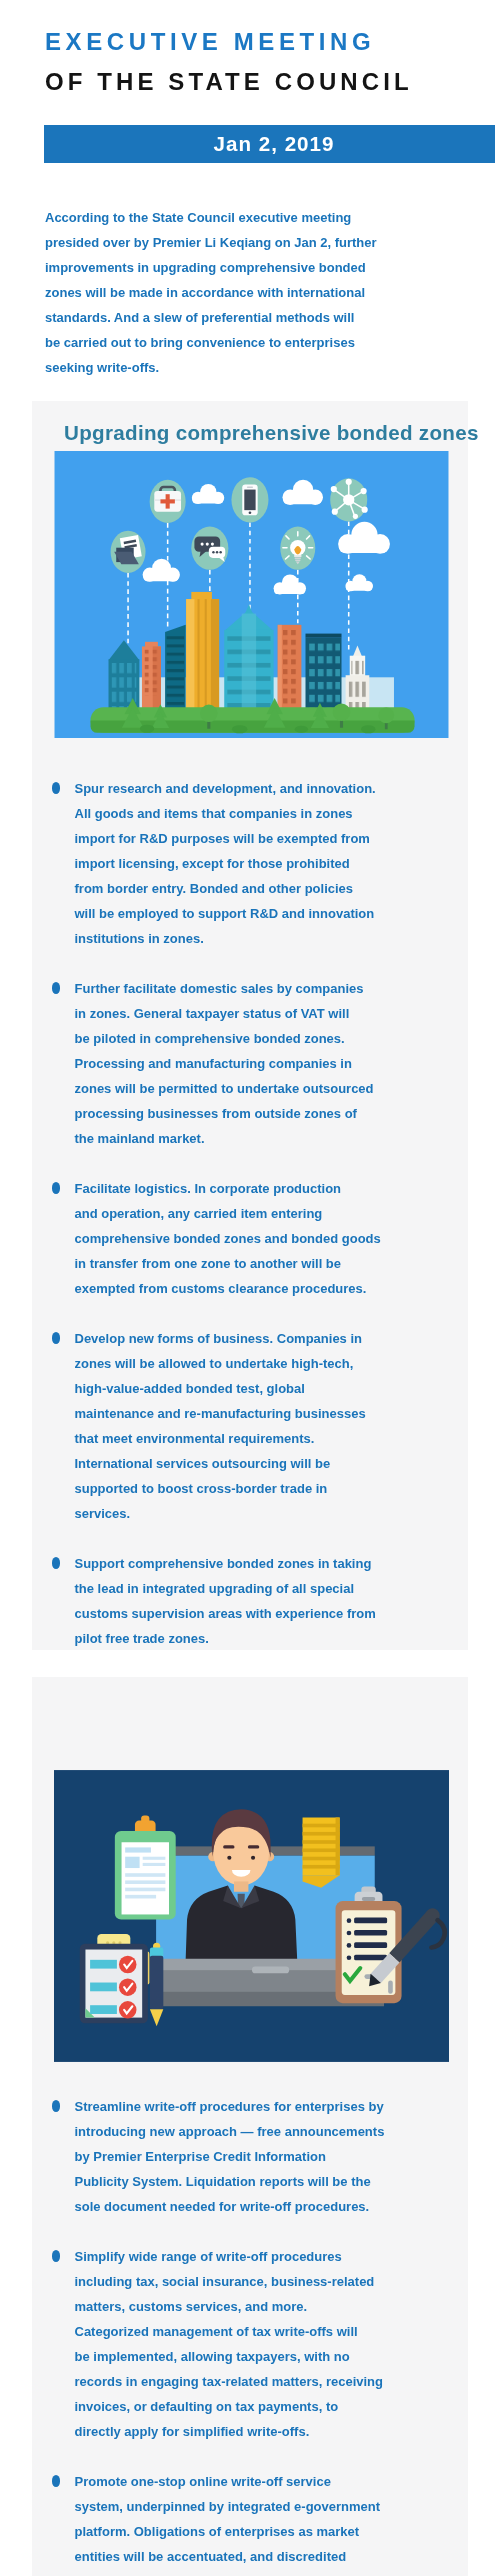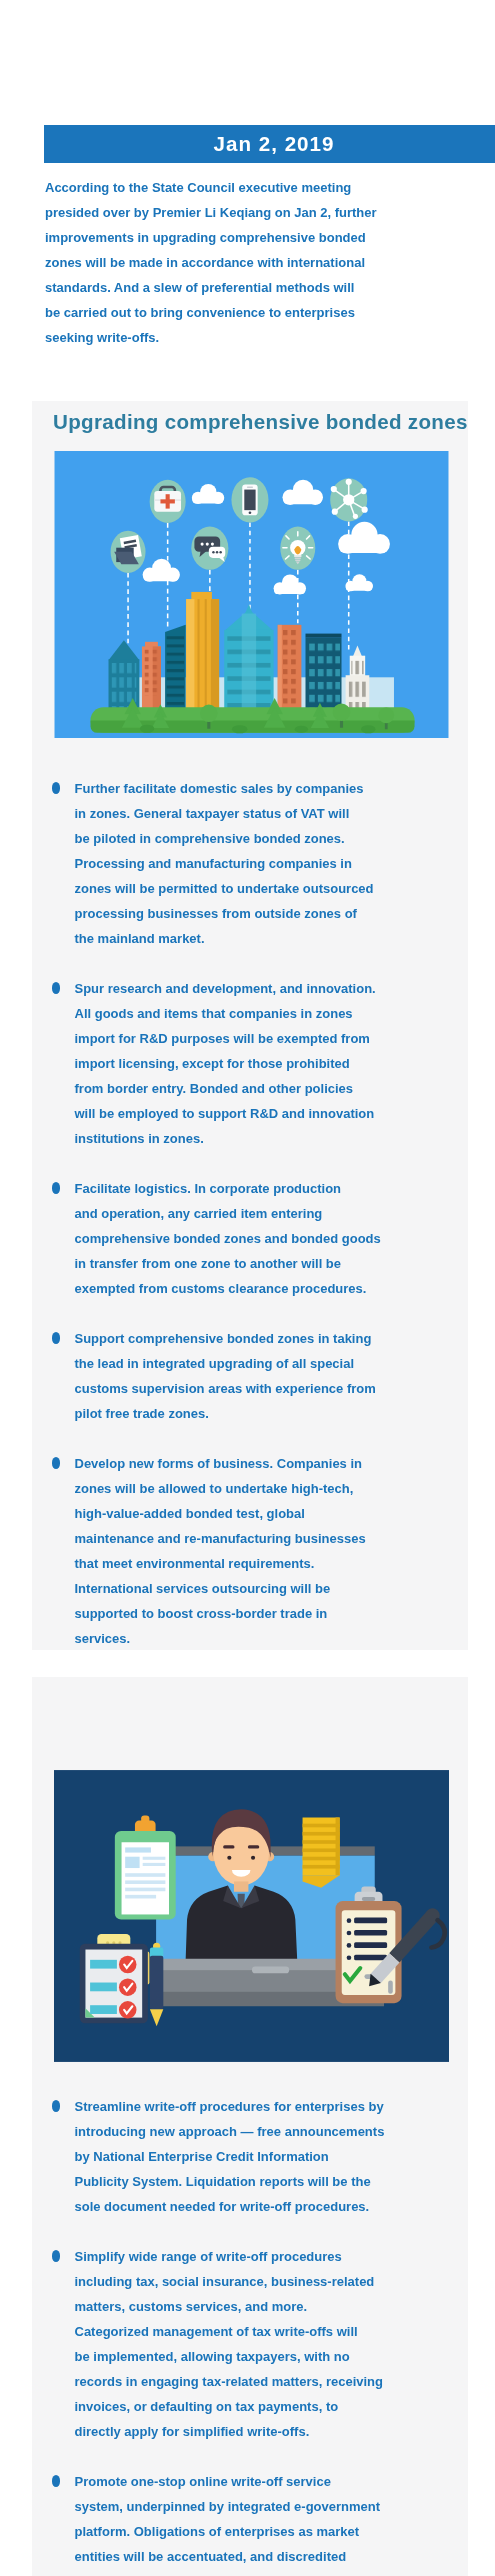--- a/index.html
+++ b/index.html
@@ -5,27 +5,27 @@
   html,body{margin:0;padding:0;background:#ffffff;}
   .page{position:relative;width:495px;height:2728px;background:#ffffff;
         font-family:"Liberation Sans",sans-serif;overflow:hidden;}
   .main-title{position:absolute;left:45px;top:22px;margin:0;line-height:40px;
         font-size:24px;font-weight:bold;white-space:nowrap;}
   .main-title .l1{color:#1b78c4;letter-spacing:4.6px;}
   .main-title .l2{color:#141414;letter-spacing:4.1px;}
   .banner{position:absolute;left:44px;top:125px;width:460px;height:38px;
         background:#1b75bb;color:#ffffff;font-size:20.6px;font-weight:bold;
         text-align:center;line-height:38px;letter-spacing:1px;}
-  .intro{position:absolute;left:45px;top:175px;width:418px;margin:0;
+  .intro{position:absolute;left:45px;top:205px;width:418px;margin:0;
         font-size:13px;font-weight:bold;color:#1a74ba;line-height:25px;
         white-space:pre-line;}
   .card{position:absolute;left:32px;width:436px;background:#f5f5f6;}
   #card1{top:401px;height:1249px;}
   #card2{top:1677px;height:952px;}
-  .card h2{position:absolute;left:17px;margin:4px;font-size:20.6px;font-weight:bold;
+  .card h2{position:absolute;left:17px;margin:15px;font-size:20.6px;font-weight:bold;
         color:#2e7d9f;letter-spacing:0.3px;text-align:center;}
   #card1 h2{top:4.1px;line-height:25px;white-space:nowrap;}
   #card2 h2{top:9.3px;line-height:35px;white-space:pre-line;}
   .illus{position:absolute;left:21.6px;width:395px;}
   #illus1{top:50px;height:287px;}
   #illus2{top:93px;height:292px;}
   .illus svg{display:block;}
   .bullets{position:absolute;left:18.5px;width:412px;margin:0;padding:0;list-style:none;}
   #card1 .bullets{top:375px;}
   #card2 .bullets{top:417px;}
@@ -33,20 +33,24 @@
   .bullets p{margin:0;font-size:13px;font-weight:bold;color:#1a74ba;
         line-height:25px;white-space:pre-line;}
   .dot{position:absolute;left:1px;top:6.2px;width:8.8px;height:12px;
         border-radius:50%;background:#1a74ba;}
 </style>
 </head>
 <body>
 
 <div class="page">
 
+  <h1 class="main-title">
+    <div class="l1">EXECUTIVE MEETING</div>
+    <div class="l2">OF THE STATE COUNCIL</div>
+  </h1>
 
   <div class="banner">Jan 2, 2019</div>
 
   <p class="intro">According to the State Council executive meeting
 presided over by Premier Li Keqiang on Jan 2, further
 improvements in upgrading comprehensive bonded
 zones will be made in accordance with international
 standards. And a slew of preferential methods will
 be carried out to bring convenience to enterprises
 seeking write-offs.</p>
@@ -259,63 +263,63 @@
           <ellipse cx="360" cy="541" rx="15" ry="8" fill="#3f9b3a"></ellipse>
           <ellipse cx="480" cy="541" rx="13" ry="7" fill="#3f9b3a"></ellipse>
           <ellipse cx="610" cy="541" rx="14" ry="8" fill="#3f9b3a"></ellipse>
         </g>
       </svg>
     </div>
 
     <ul class="bullets">
       <li>
           <span class="dot"></span>
+          <p>Spur research and development, and innovation.
+All goods and items that companies in zones
+import for R&amp;D purposes will be exempted from
+import licensing, except for those prohibited
+from border entry. Bonded and other policies
+will be employed to support R&amp;D and innovation
+institutions in zones.</p>
+        </li>
+      <li>
+          <span class="dot"></span>
           <p>Further facilitate domestic sales by companies
 in zones. General taxpayer status of VAT will
 be piloted in comprehensive bonded zones.
 Processing and manufacturing companies in
 zones will be permitted to undertake outsourced
 processing businesses from outside zones of
 the mainland market.</p>
         </li>
       <li>
           <span class="dot"></span>
-          <p>Spur research and development, and innovation.
-All goods and items that companies in zones
-import for R&amp;D purposes will be exempted from
-import licensing, except for those prohibited
-from border entry. Bonded and other policies
-will be employed to support R&amp;D and innovation
-institutions in zones.</p>
-        </li>
-      <li>
-          <span class="dot"></span>
           <p>Facilitate logistics. In corporate production
 and operation, any carried item entering
 comprehensive bonded zones and bonded goods
 in transfer from one zone to another will be
 exempted from customs clearance procedures.</p>
-        </li>
-      <li>
-          <span class="dot"></span>
-          <p>Support comprehensive bonded zones in taking
-the lead in integrated upgrading of all special
-customs supervision areas with experience from
-pilot free trade zones.</p>
         </li>
       <li>
           <span class="dot"></span>
           <p>Develop new forms of business. Companies in
 zones will be allowed to undertake high-tech,
 high-value-added bonded test, global
 maintenance and re-manufacturing businesses
 that meet environmental requirements.
 International services outsourcing will be
 supported to boost cross-border trade in
 services.</p>
+        </li>
+      <li>
+          <span class="dot"></span>
+          <p>Support comprehensive bonded zones in taking
+the lead in integrated upgrading of all special
+customs supervision areas with experience from
+pilot free trade zones.</p>
         </li>
     </ul>
   </section>
 
   <section class="card" id="card2">
 
     <div class="illus" id="illus2">
       <svg width="395" height="292" viewBox="0 0 766 566">
         <rect width="766" height="566" fill="#15426e"></rect>
 
@@ -436,21 +440,21 @@
           <path d="M744 291 q20 16 11 36 q-6 15 -23 17" stroke="#2b3340" stroke-width="9" fill="none" stroke-linecap="round"></path>
         </g>
       </svg>
     </div>
 
     <ul class="bullets">
       <li>
           <span class="dot"></span>
           <p>Streamline write-off procedures for enterprises by
 introducing new approach — free announcements
-by National Enterprise Credit Information
+by Premier Enterprise Credit Information
 Publicity System. Liquidation reports will be the
 sole document needed for write-off procedures.</p>
         </li>
       <li>
           <span class="dot"></span>
           <p>Simplify wide range of write-off procedures
 including tax, social insurance, business-related
 matters, customs services, and more.
 Categorized management of tax write-offs will
 be implemented, allowing taxpayers, with no

